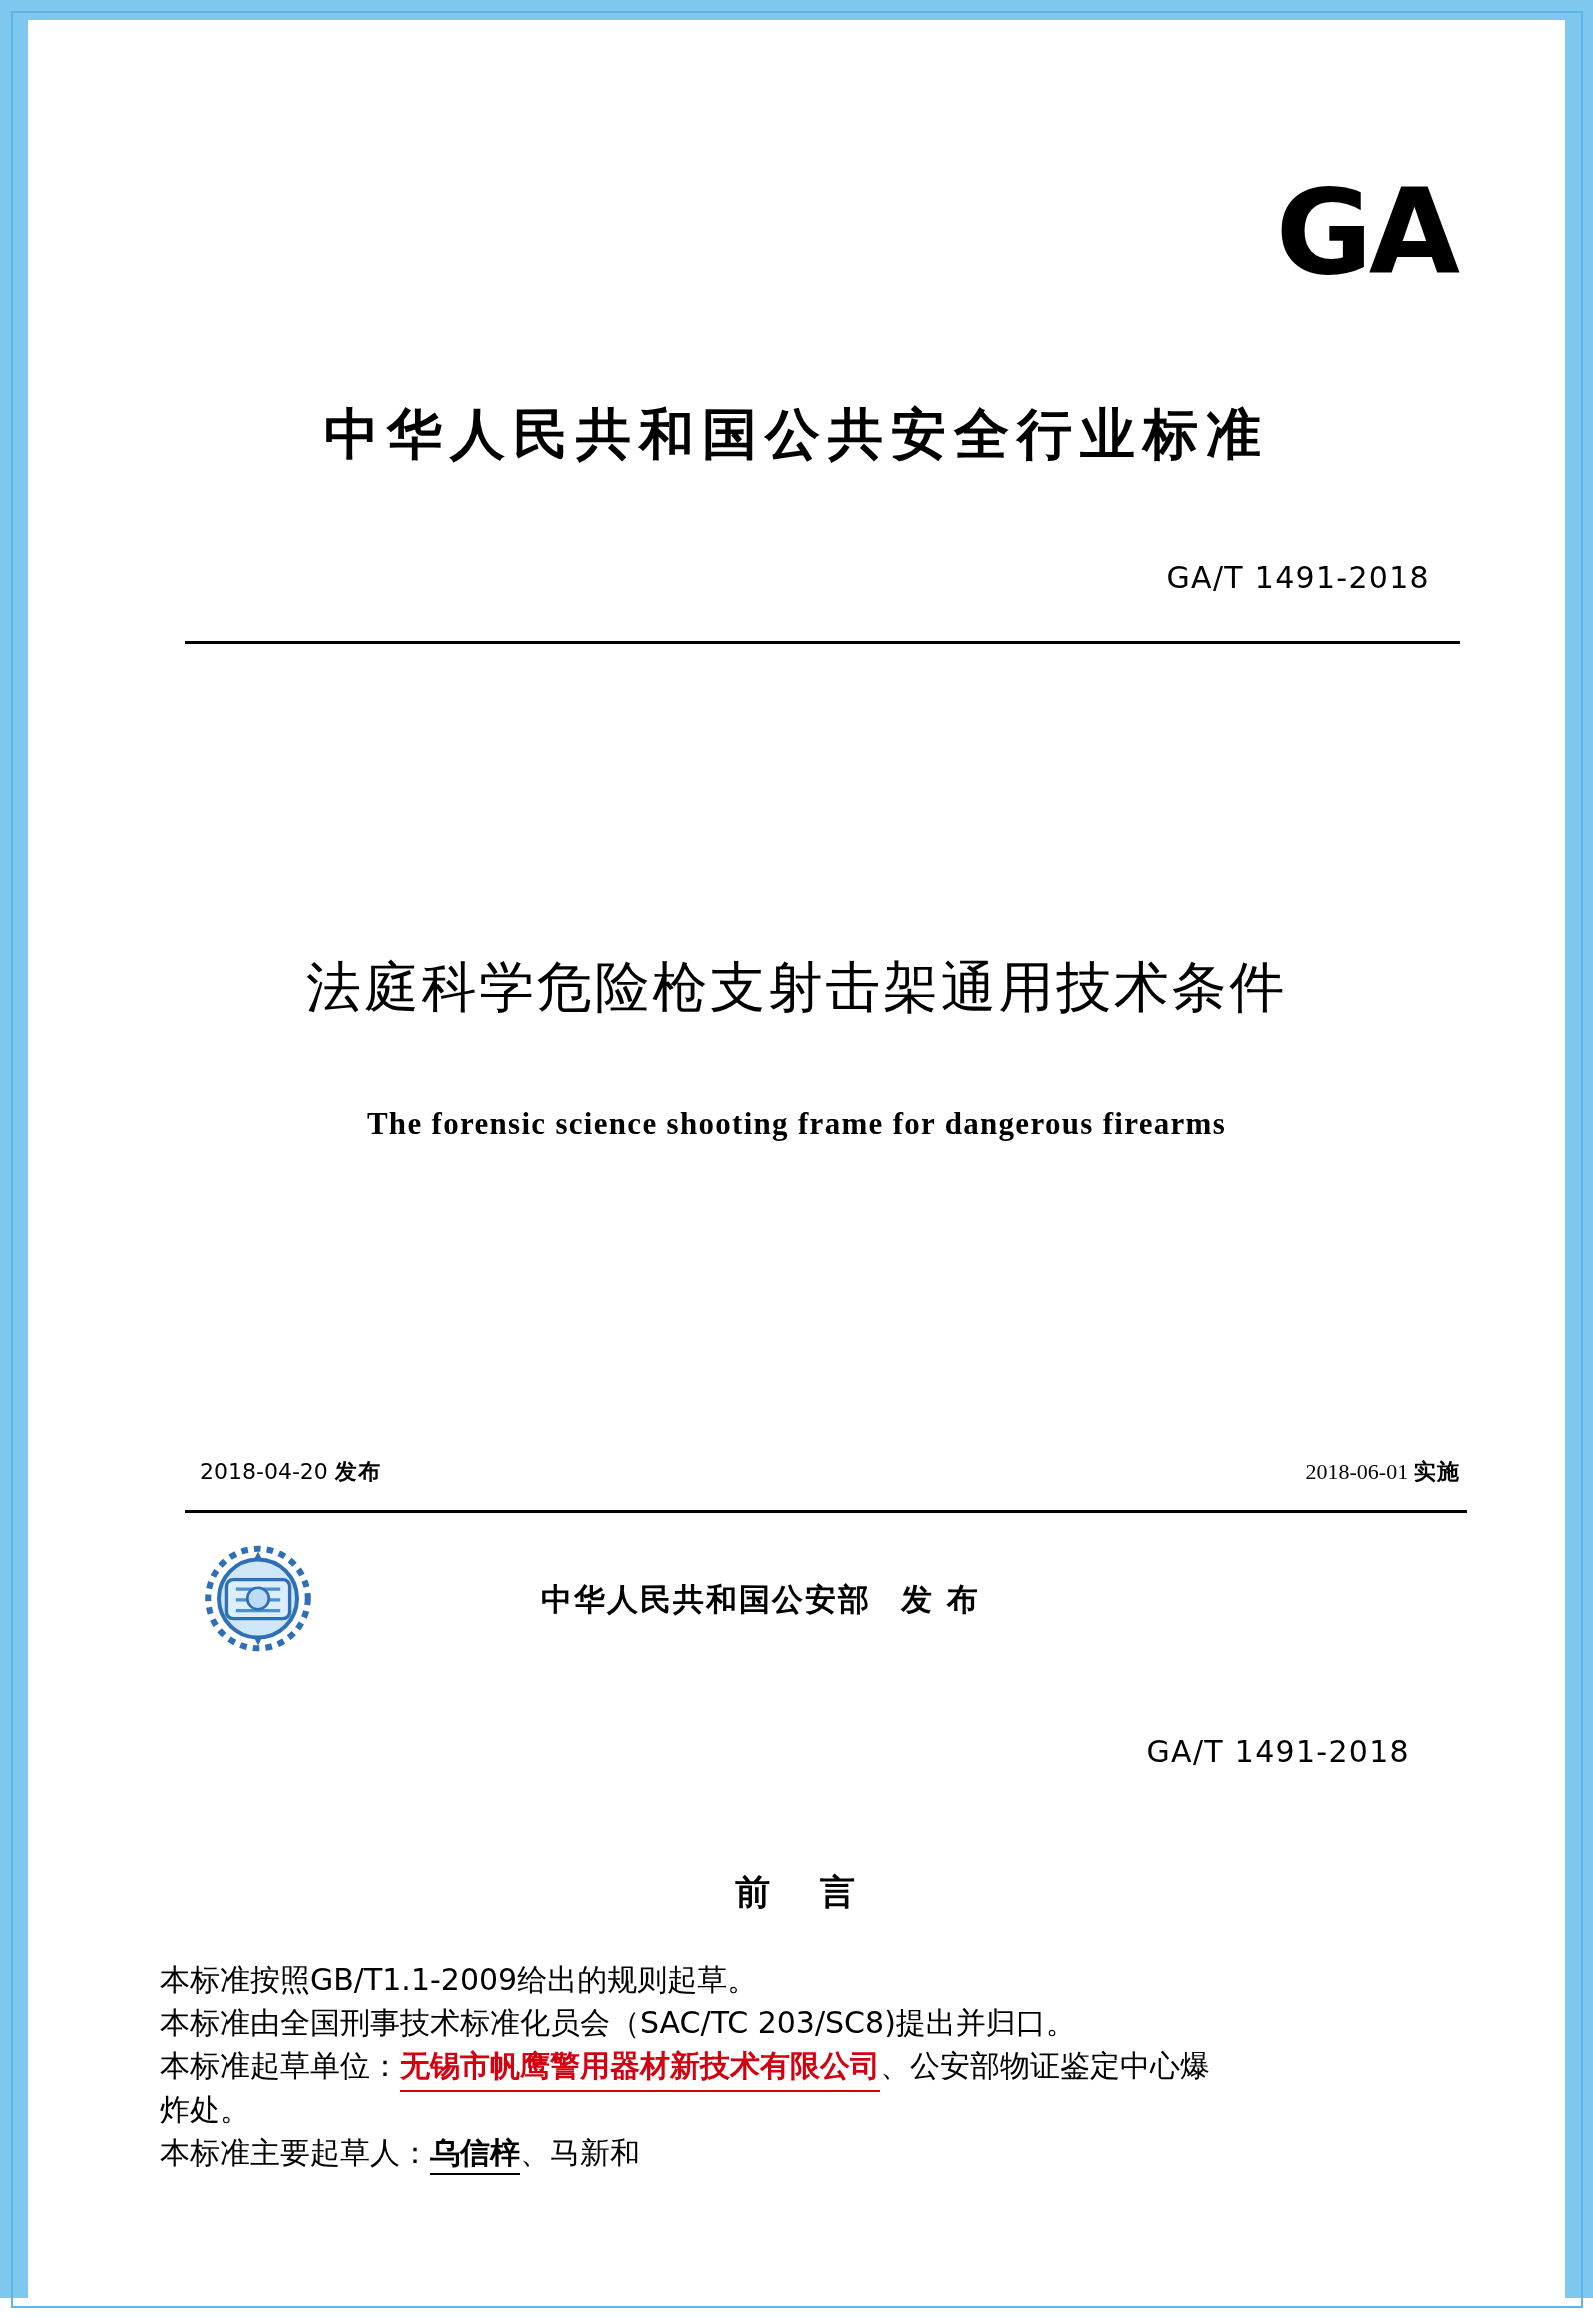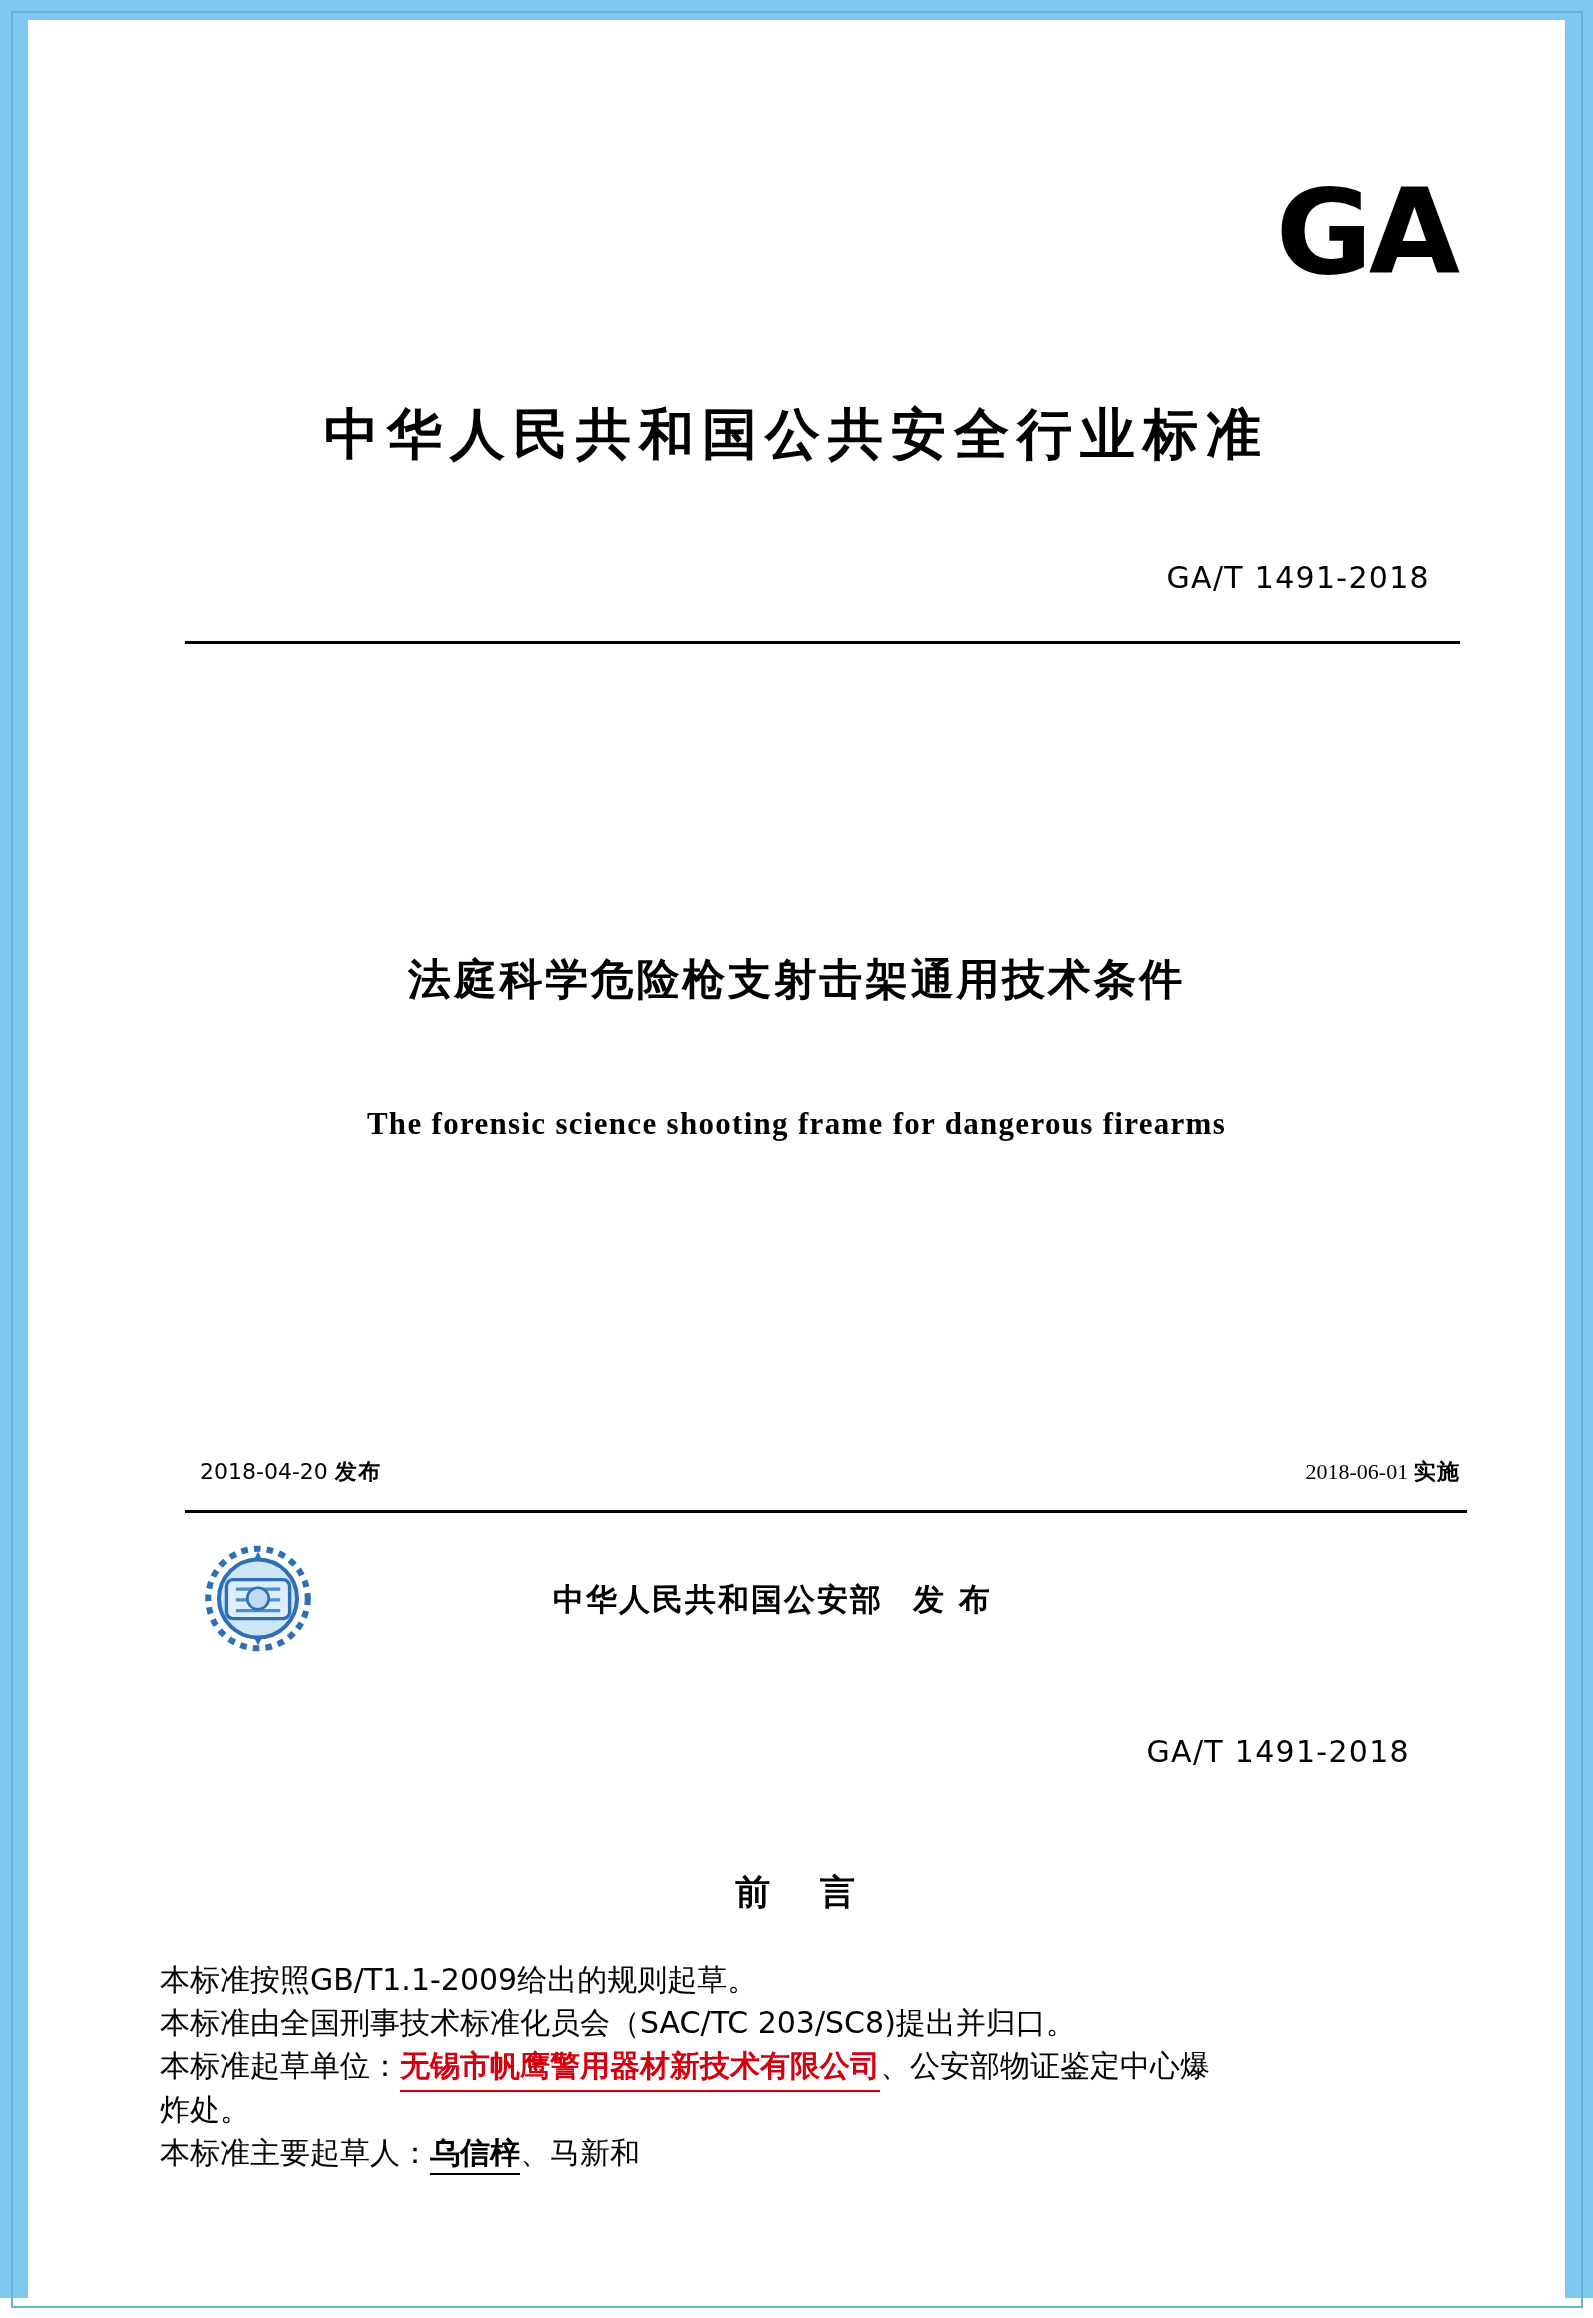--- a/index.html
+++ b/index.html
@@ -83,22 +83,22 @@
     height: 2.7px;
     background: #000000;
   }
   .doc-title-cn {
     position: absolute;
     left: 0;
     top: 931px;
     width: 1537px;
     text-align: center;
     font-family: "DejaVu Sans", sans-serif;
-    font-weight: bold;
-    font-size: 43px;
+    font-weight: normal;
+    font-size: 55px;
     letter-spacing: 2.7px;
     color: #000000;
   }
   .doc-title-en {
     position: absolute;
     left: 0;
     top: 1086px;
     width: 1537px;
     text-align: center;
     font-family: "Liberation Serif", serif;
@@ -148,21 +148,21 @@
     position: absolute;
     left: 166px;
     top: 1518px;
     width: 128px;
     height: 121px;
   }
   .emblem svg { display:block; }
 
   .publisher {
     position: absolute;
-    left: 525px;
+    left: 513px;
     top: 1559px;
     font-family: "DejaVu Sans", sans-serif;
     font-weight: bold;
     font-size: 31px;
     letter-spacing: 2px;
     color: #000;
   }
   .publisher .sep { display:inline-block; width: 30px; }
 
   

